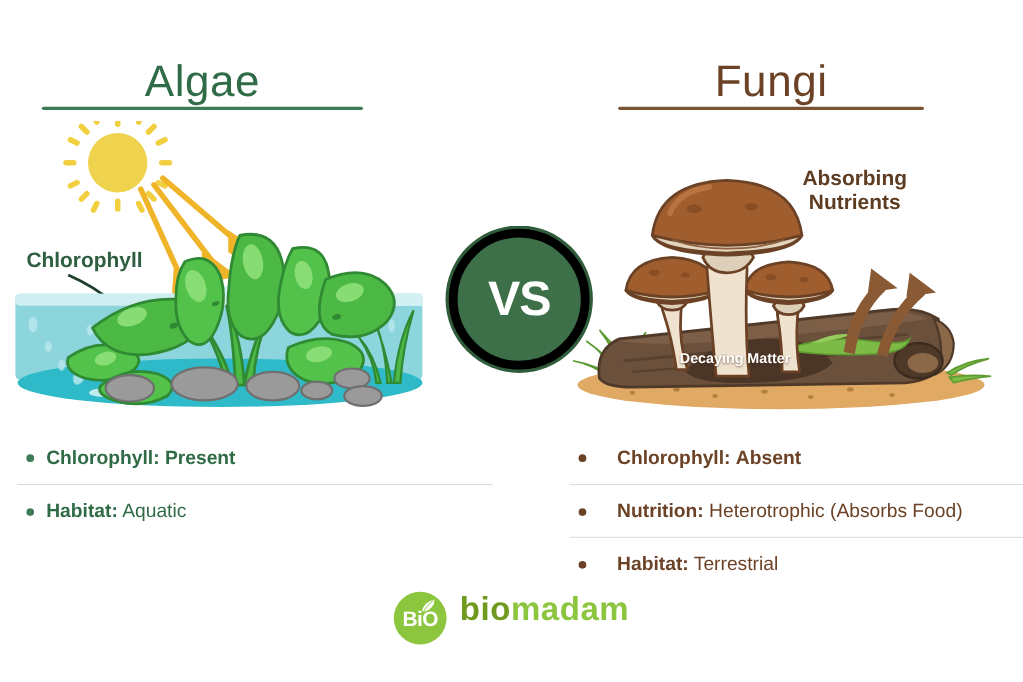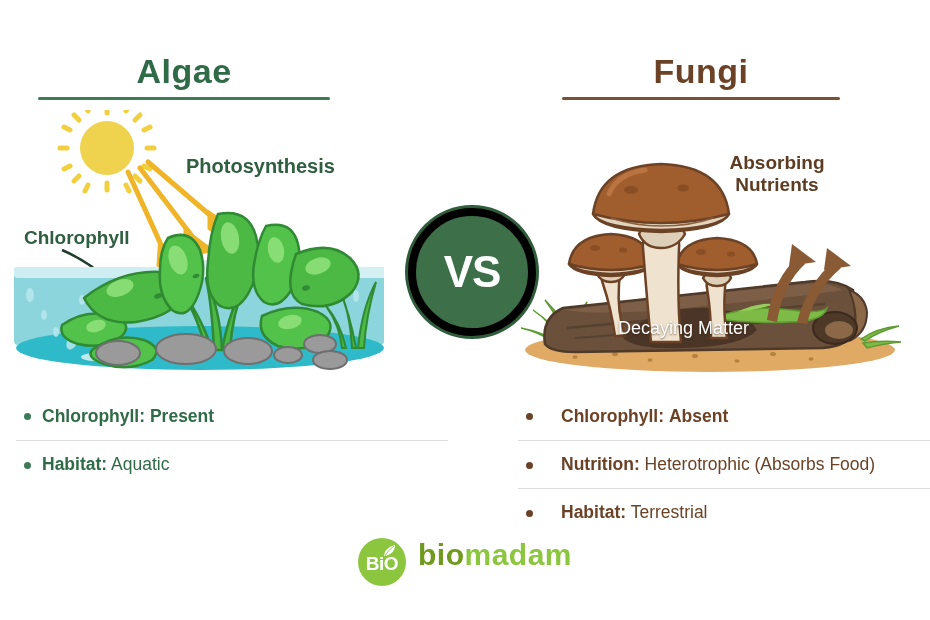--- a/index.html
+++ b/index.html
@@ -19,22 +19,22 @@
   .canvas {
     position: absolute;
     inset: 0;
     background: #ffffff;
   }
 
   
   .col-title {
     position: absolute;
     text-align: center;
-    font-weight: bold;
-    font-size: 34px;
+    font-weight: normal;
+    font-size: 40px;
     letter-spacing: 0.5px;
   }
   #algae-title  { left: 38px;  top: 52px; width: 292px; color: #2f6b46; }
   #fungi-title  { left: 562px; top: 52px; width: 278px; color: #6b4226; text-align: center; }
 
   .title-rule {
     position: absolute;
     height: 3px;
     border-radius: 2px;
   }
@@ -95,22 +95,22 @@
     text-align: center;
     color: #5d3c22;
     font-size: 19px;
     line-height: 1.18;
     white-space: normal;
     z-index: 20;
   }
   #decaying-label {
     left: 618px; top: 318px;
     color: #ffffff;
-    font-size: 18px;
-    font-weight: normal;
+    font-size: 13px;
+    font-weight: bold;
     text-shadow: 0 1px 2px rgba(60,34,16,0.65);
     z-index: 25;
   }
 
   
   .list {
     position: absolute;
     top: 392px;
     width: 432px;
   }
@@ -296,21 +296,20 @@
         <ellipse cx="186" cy="239" rx="30" ry="15"></ellipse>
         <ellipse cx="118" cy="243" rx="22" ry="12"></ellipse>
         <ellipse cx="248" cy="241" rx="24" ry="13"></ellipse>
         <ellipse cx="288" cy="245" rx="14" ry="8"></ellipse>
         <ellipse cx="320" cy="234" rx="16" ry="9"></ellipse>
         <ellipse cx="330" cy="250" rx="17" ry="9"></ellipse>
       </g>
     </svg>
   </div>
 
-  <div class="scene-label" id="photosynthesis-label">Photosynthesis</div>
   <div class="scene-label" id="chlorophyll-label">Chlorophyll</div>
 
   <div class="scene" id="fungi-scene">
     <svg width="425" height="240" viewBox="0 0 425 240">
 
       <ellipse cx="205" cy="210" rx="185" ry="22" fill="#e0a964"></ellipse>
       <g fill="#b4813f">
         <ellipse cx="110" cy="214" rx="3" ry="2"></ellipse>
         <ellipse cx="145" cy="220" rx="2.5" ry="1.8"></ellipse>
         <ellipse cx="190" cy="216" rx="3" ry="2"></ellipse>

